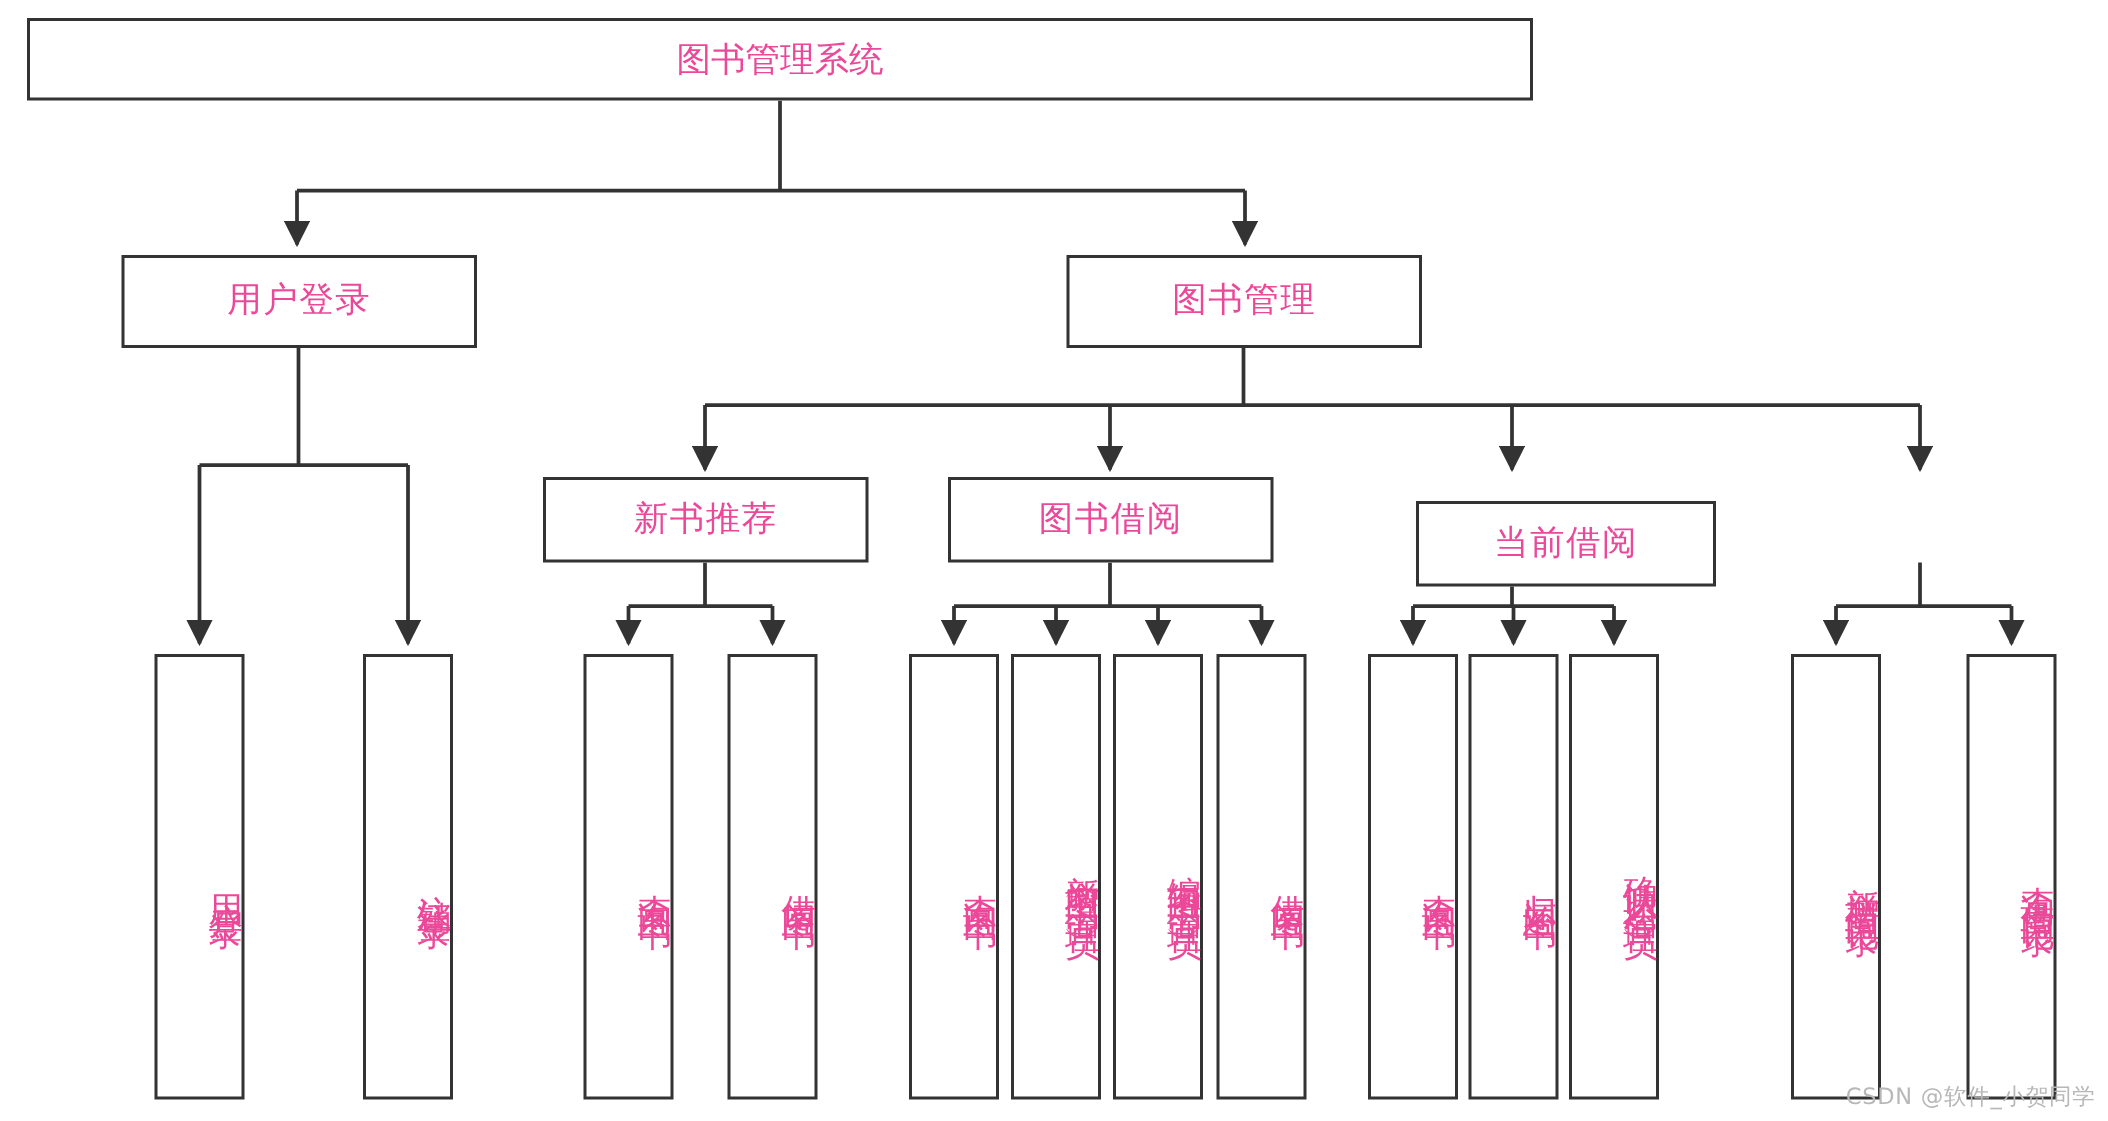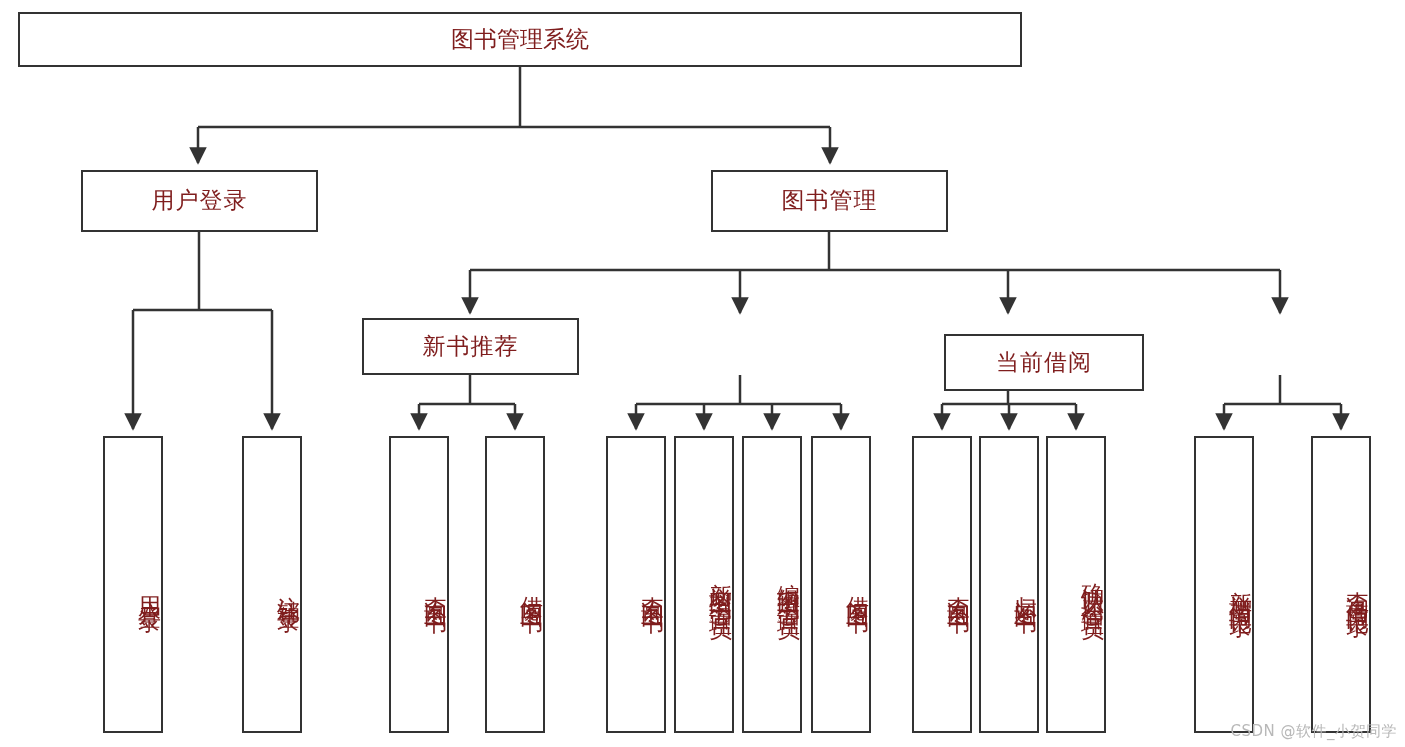--- a/index.html
+++ b/index.html
@@ -26,21 +26,21 @@
     pointer-events: none;
   }
   .node {
     position: absolute;
     box-sizing: border-box;
     border: 2px solid #333333;
     background: #ffffff;
     display: flex;
     align-items: center;
     justify-content: center;
-    color: #7f1d1d;
+    color: #ec4899;
   }
   .node.horiz {
     font-size: 23px;
     letter-spacing: 1px;
     line-height: 1.2;
   }
   .node.root {
     font-size: 23px;
   }
   .node.vert {
@@ -130,20 +130,23 @@
   <div class="node horiz" style="left:81px; top:170px; width:237px; height:62px;">
     <span>用户登录</span>
   </div>
   <div class="node horiz" style="left:362px; top:318px; width:217px; height:57px;">
     <span>新书推荐</span>
   </div>
 
   <div class="node horiz" style="left:711px; top:170px; width:237px; height:62px;">
     <span>图书管理</span>
   </div>
+  <div class="node horiz" style="left:632px; top:318px; width:217px; height:57px;">
+    <span>图书借阅</span>
+  </div>
   <div class="node horiz" style="left:900px; top:334px; width:200px; height:57px;margin-left:44px;">
     <span>当前借阅</span>
   </div>
 
   <div class="node vert" style="left:103px; top:436px; width:60px; height:297px;">
     <span class="vtext">用户登录</span>
   </div>
   <div class="node vert" style="left:242px; top:436px; width:60px; height:297px;">
     <span class="vtext">注销登录</span>
   </div>

